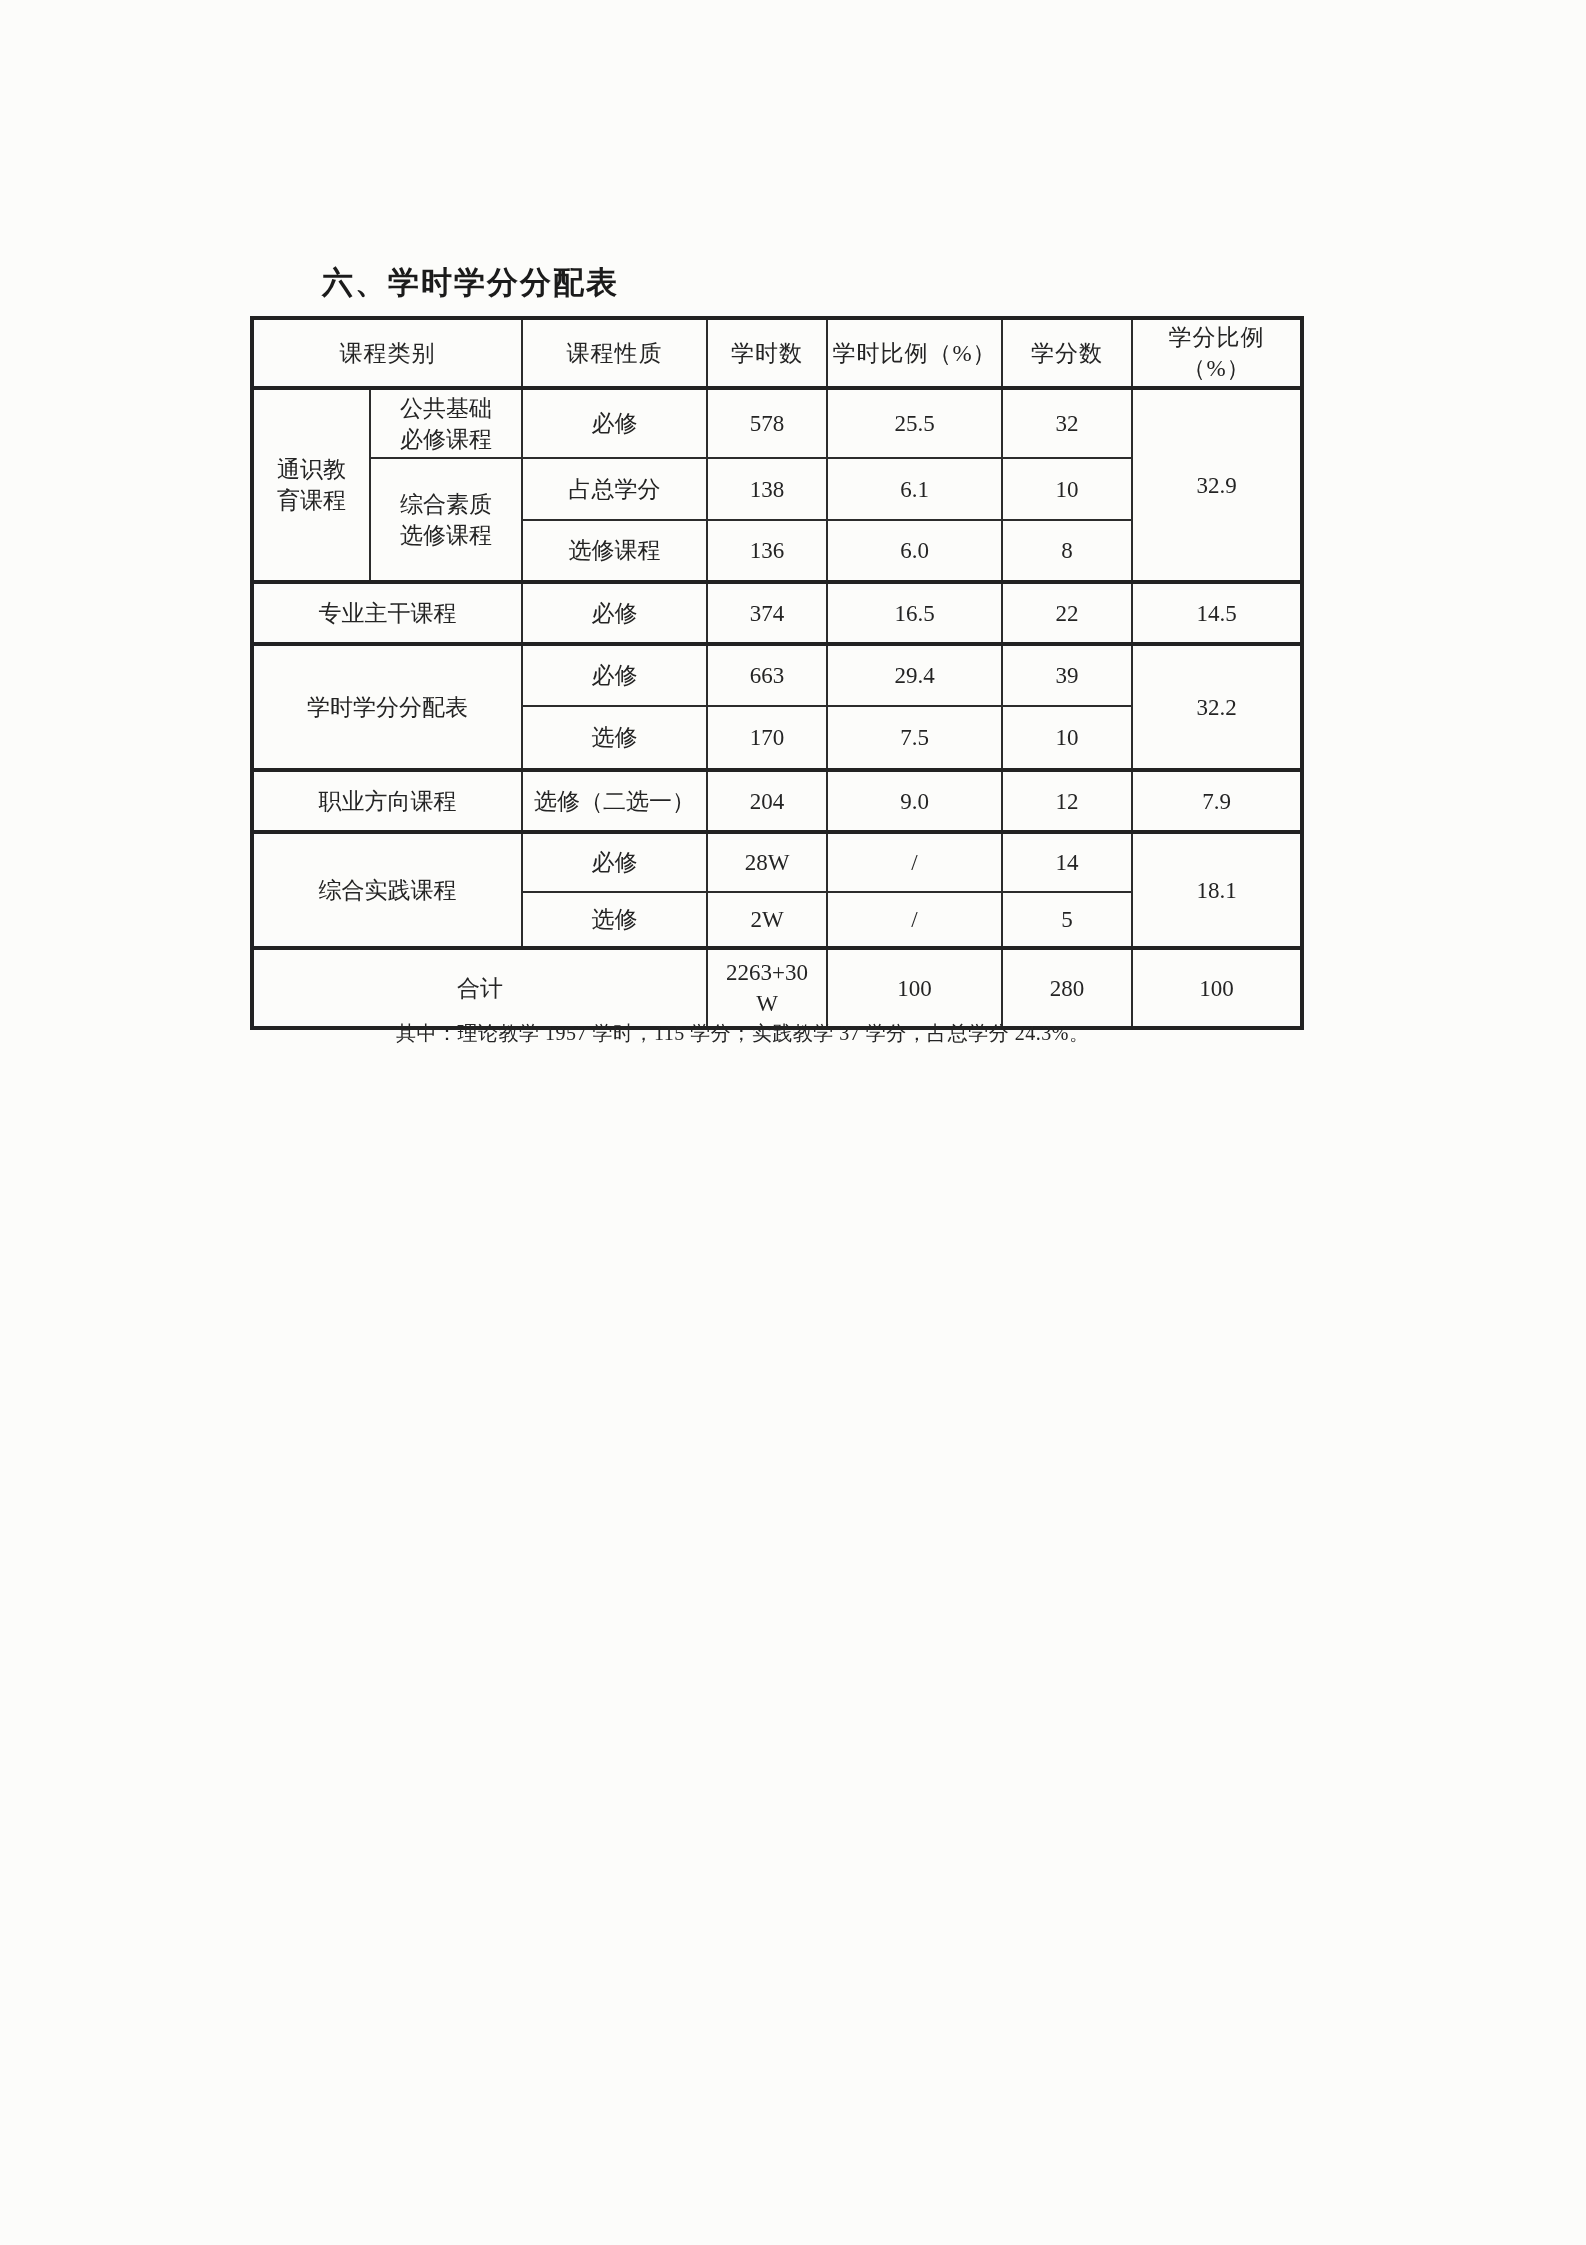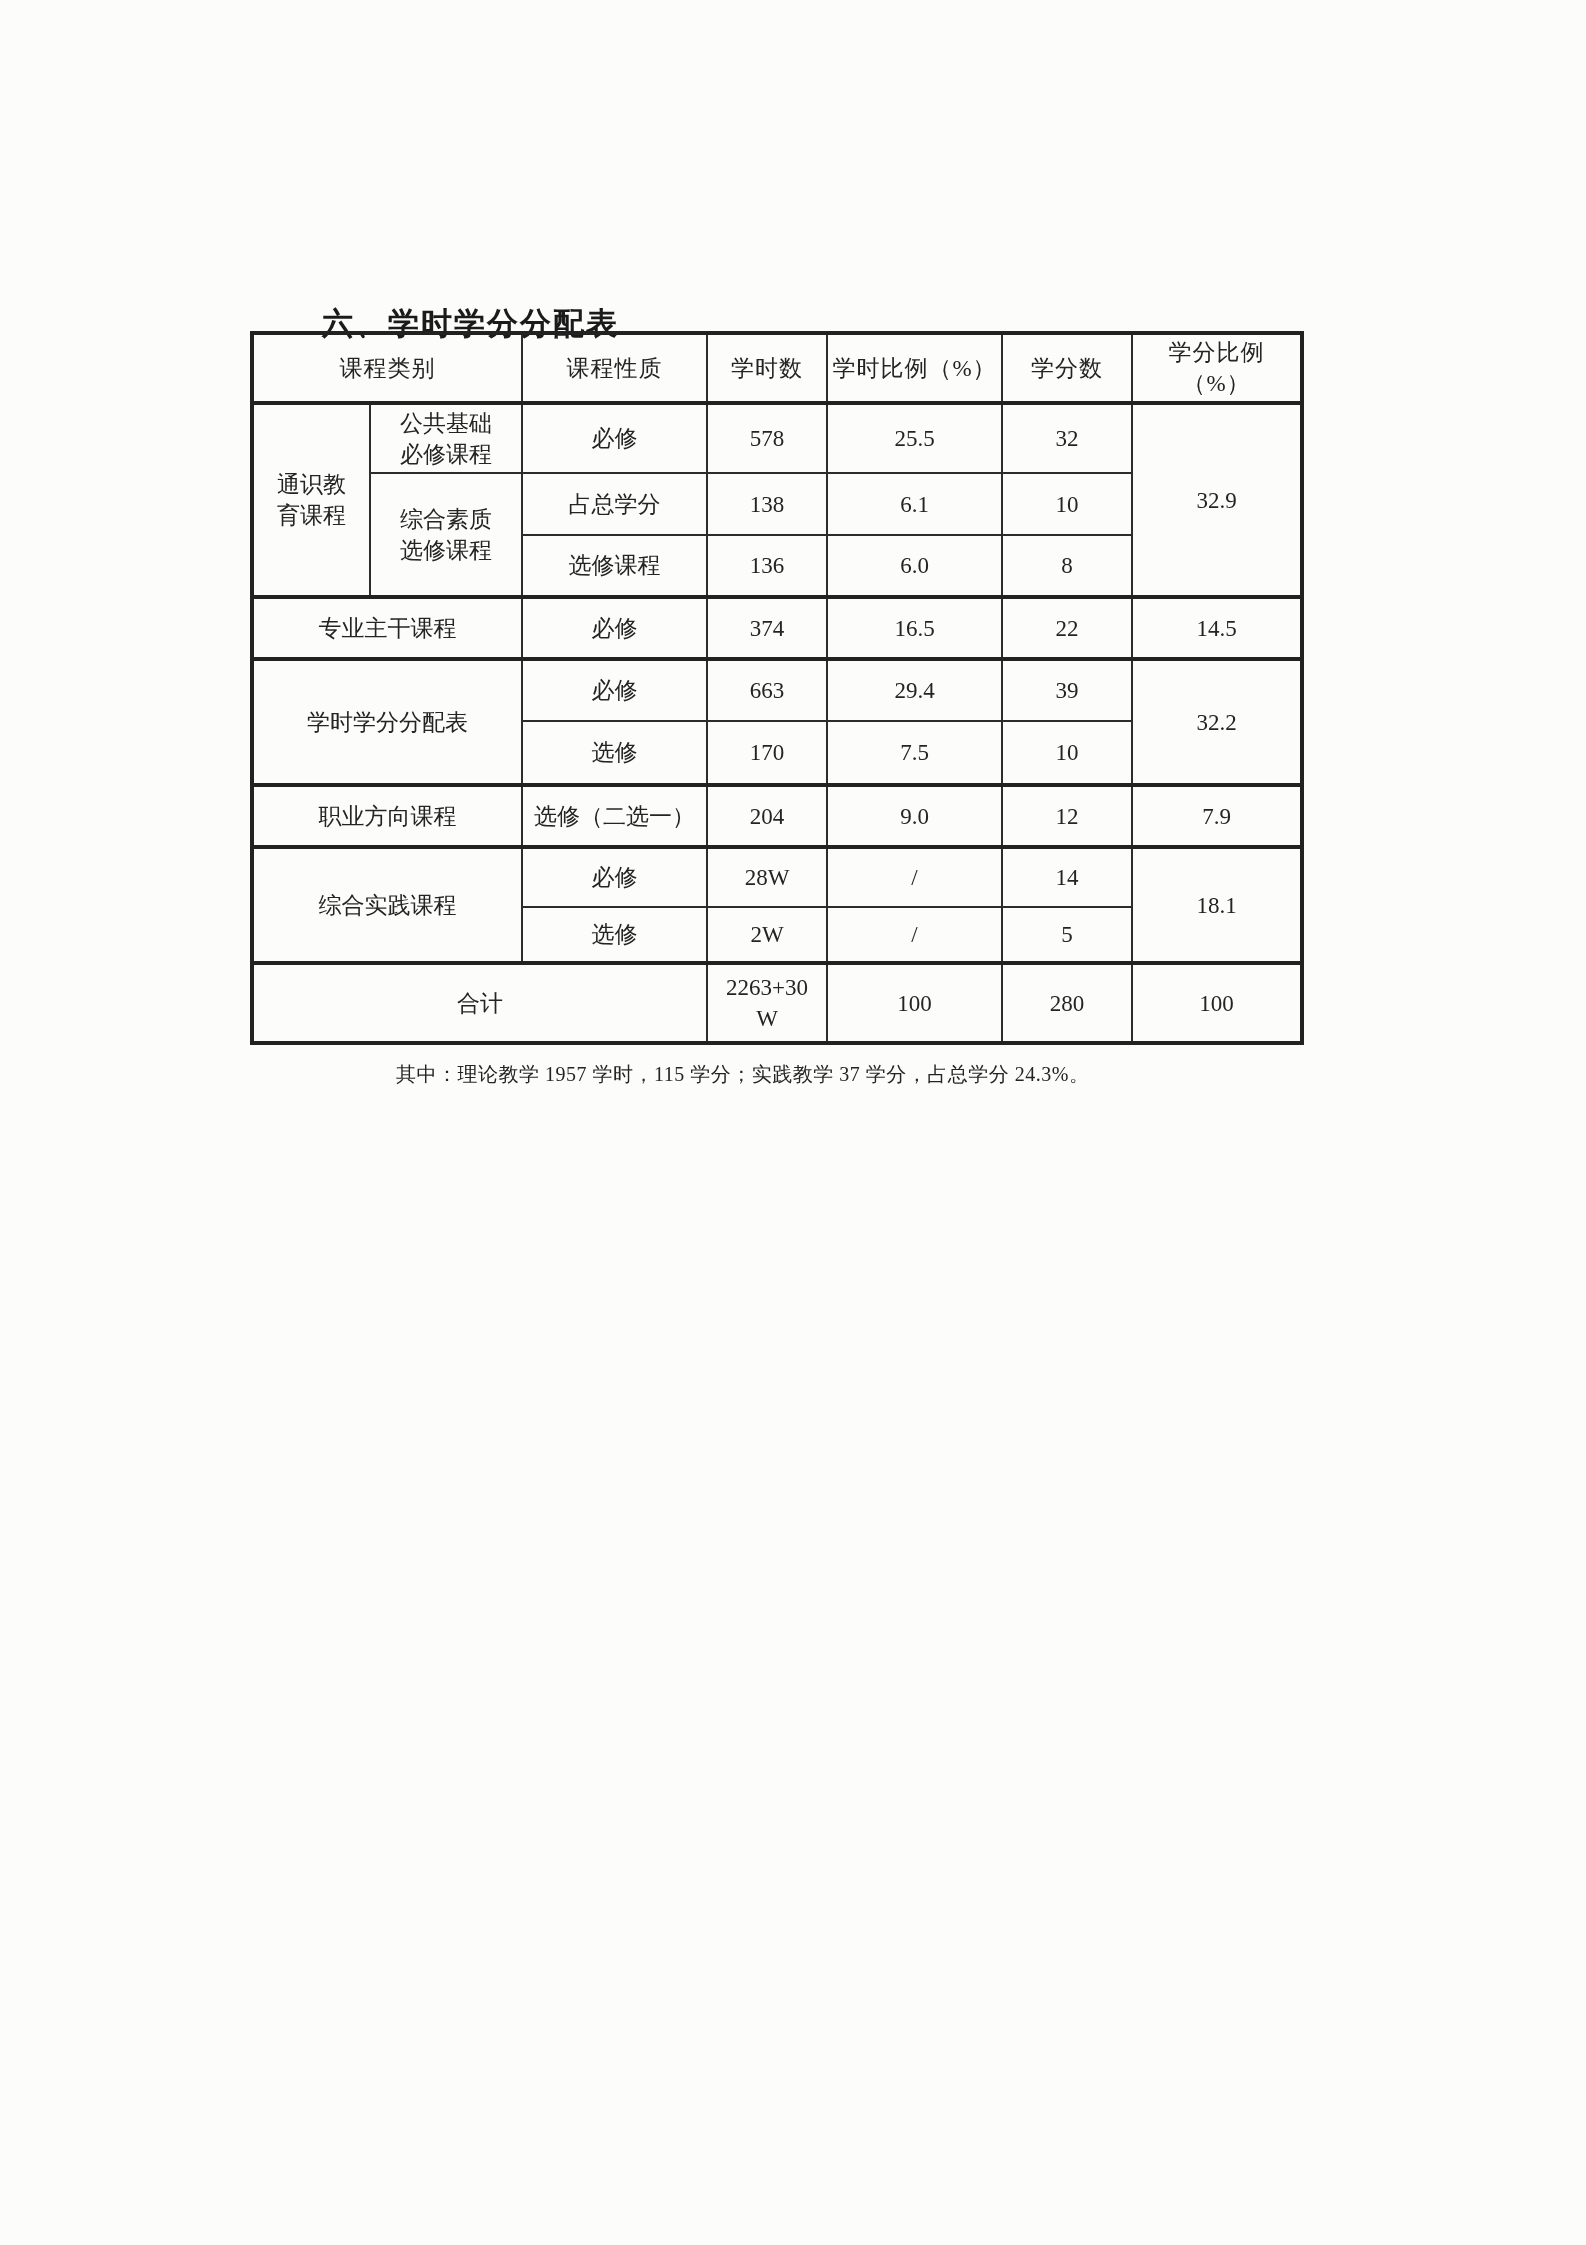--- a/index.html
+++ b/index.html
@@ -8,37 +8,36 @@
     background: #fcfcfa;
   }
   .page {
     position: relative;
     width: 1586px;
     height: 1581px;
     background: #fcfcfa;
     font-family: "Liberation Serif", "DejaVu Serif", serif;
     color: #262626;
     overflow: hidden;
-    margin-top: 41px;
   }
   .section-title {
     position: absolute;
     left: 322px;
     top: 262px;
     font-family: "Liberation Sans", "DejaVu Sans", sans-serif;
     font-weight: bold;
     font-size: 31px;
     letter-spacing: 2px;
     color: #1b1b1b;
     white-space: nowrap;
   }
   table.dist {
     position: absolute;
     left: 250px;
-    top: 290px;
+    top: 316px;
     width: 1050px;
     border-collapse: collapse;
     table-layout: fixed;
     border: 4px solid #222222;
   }
   table.dist th, table.dist td {
     border: 2px solid #2c2c2c;
     text-align: center;
     vertical-align: middle;
     font-size: 23px;

